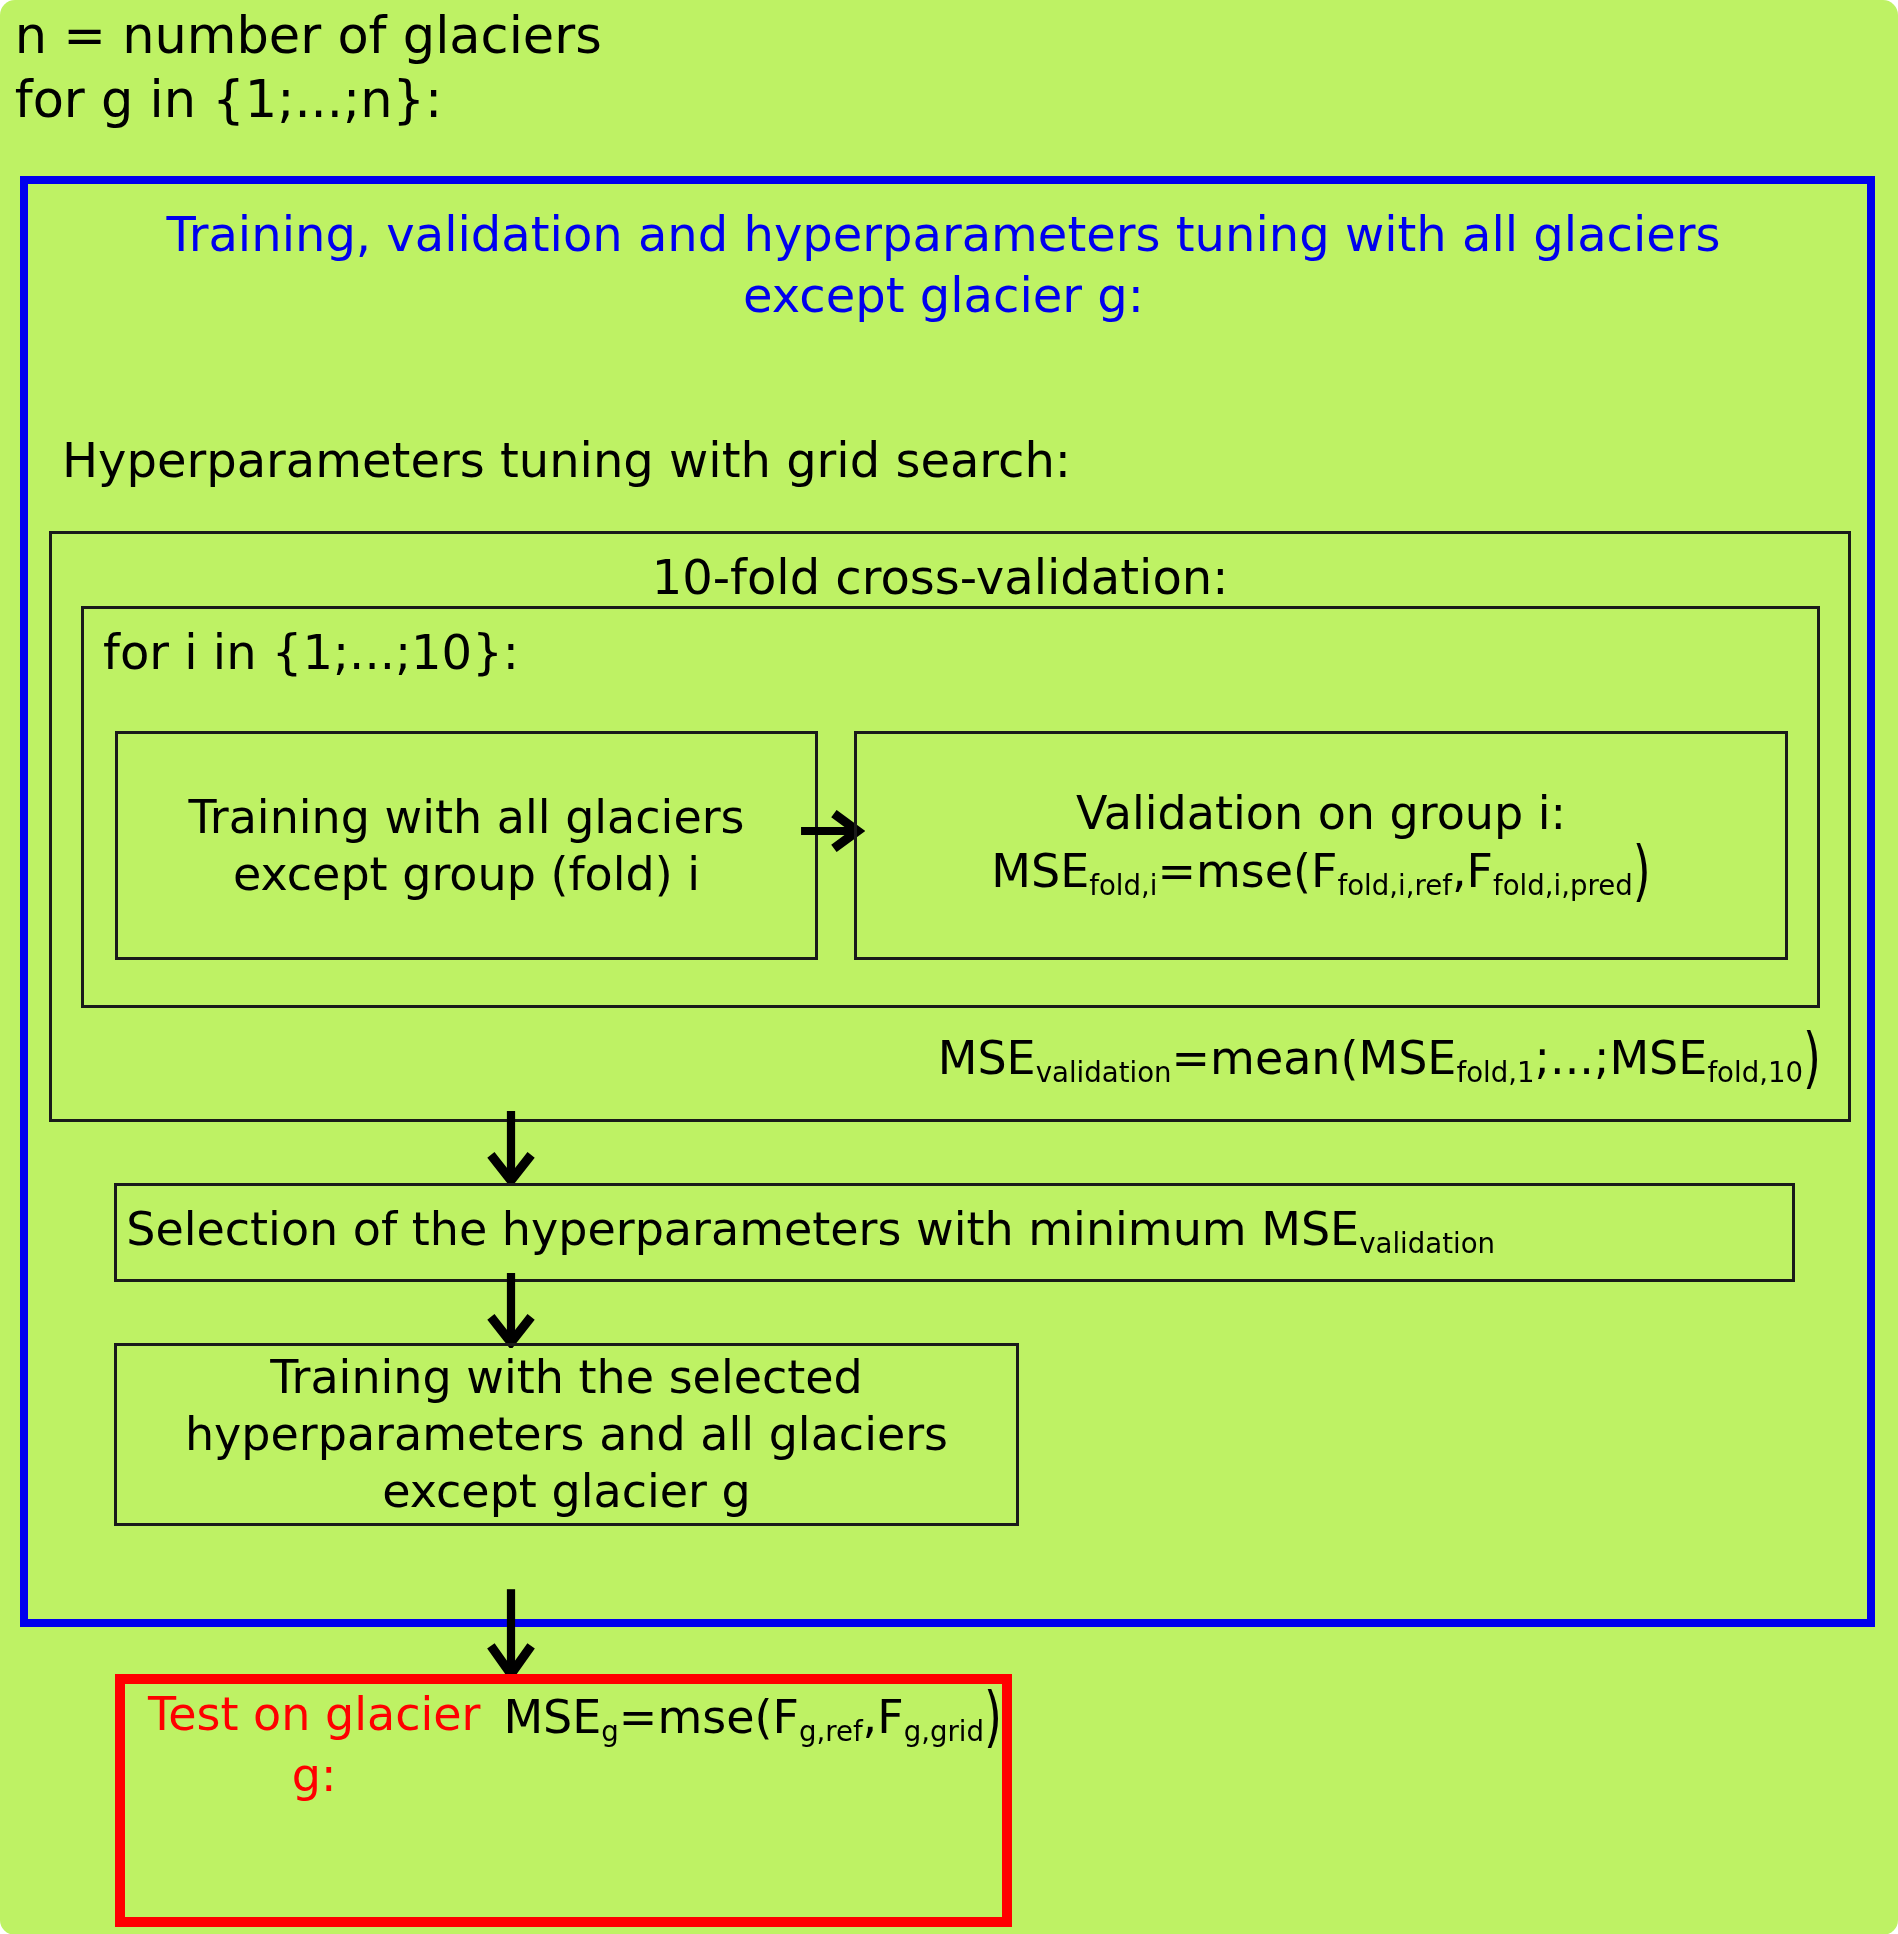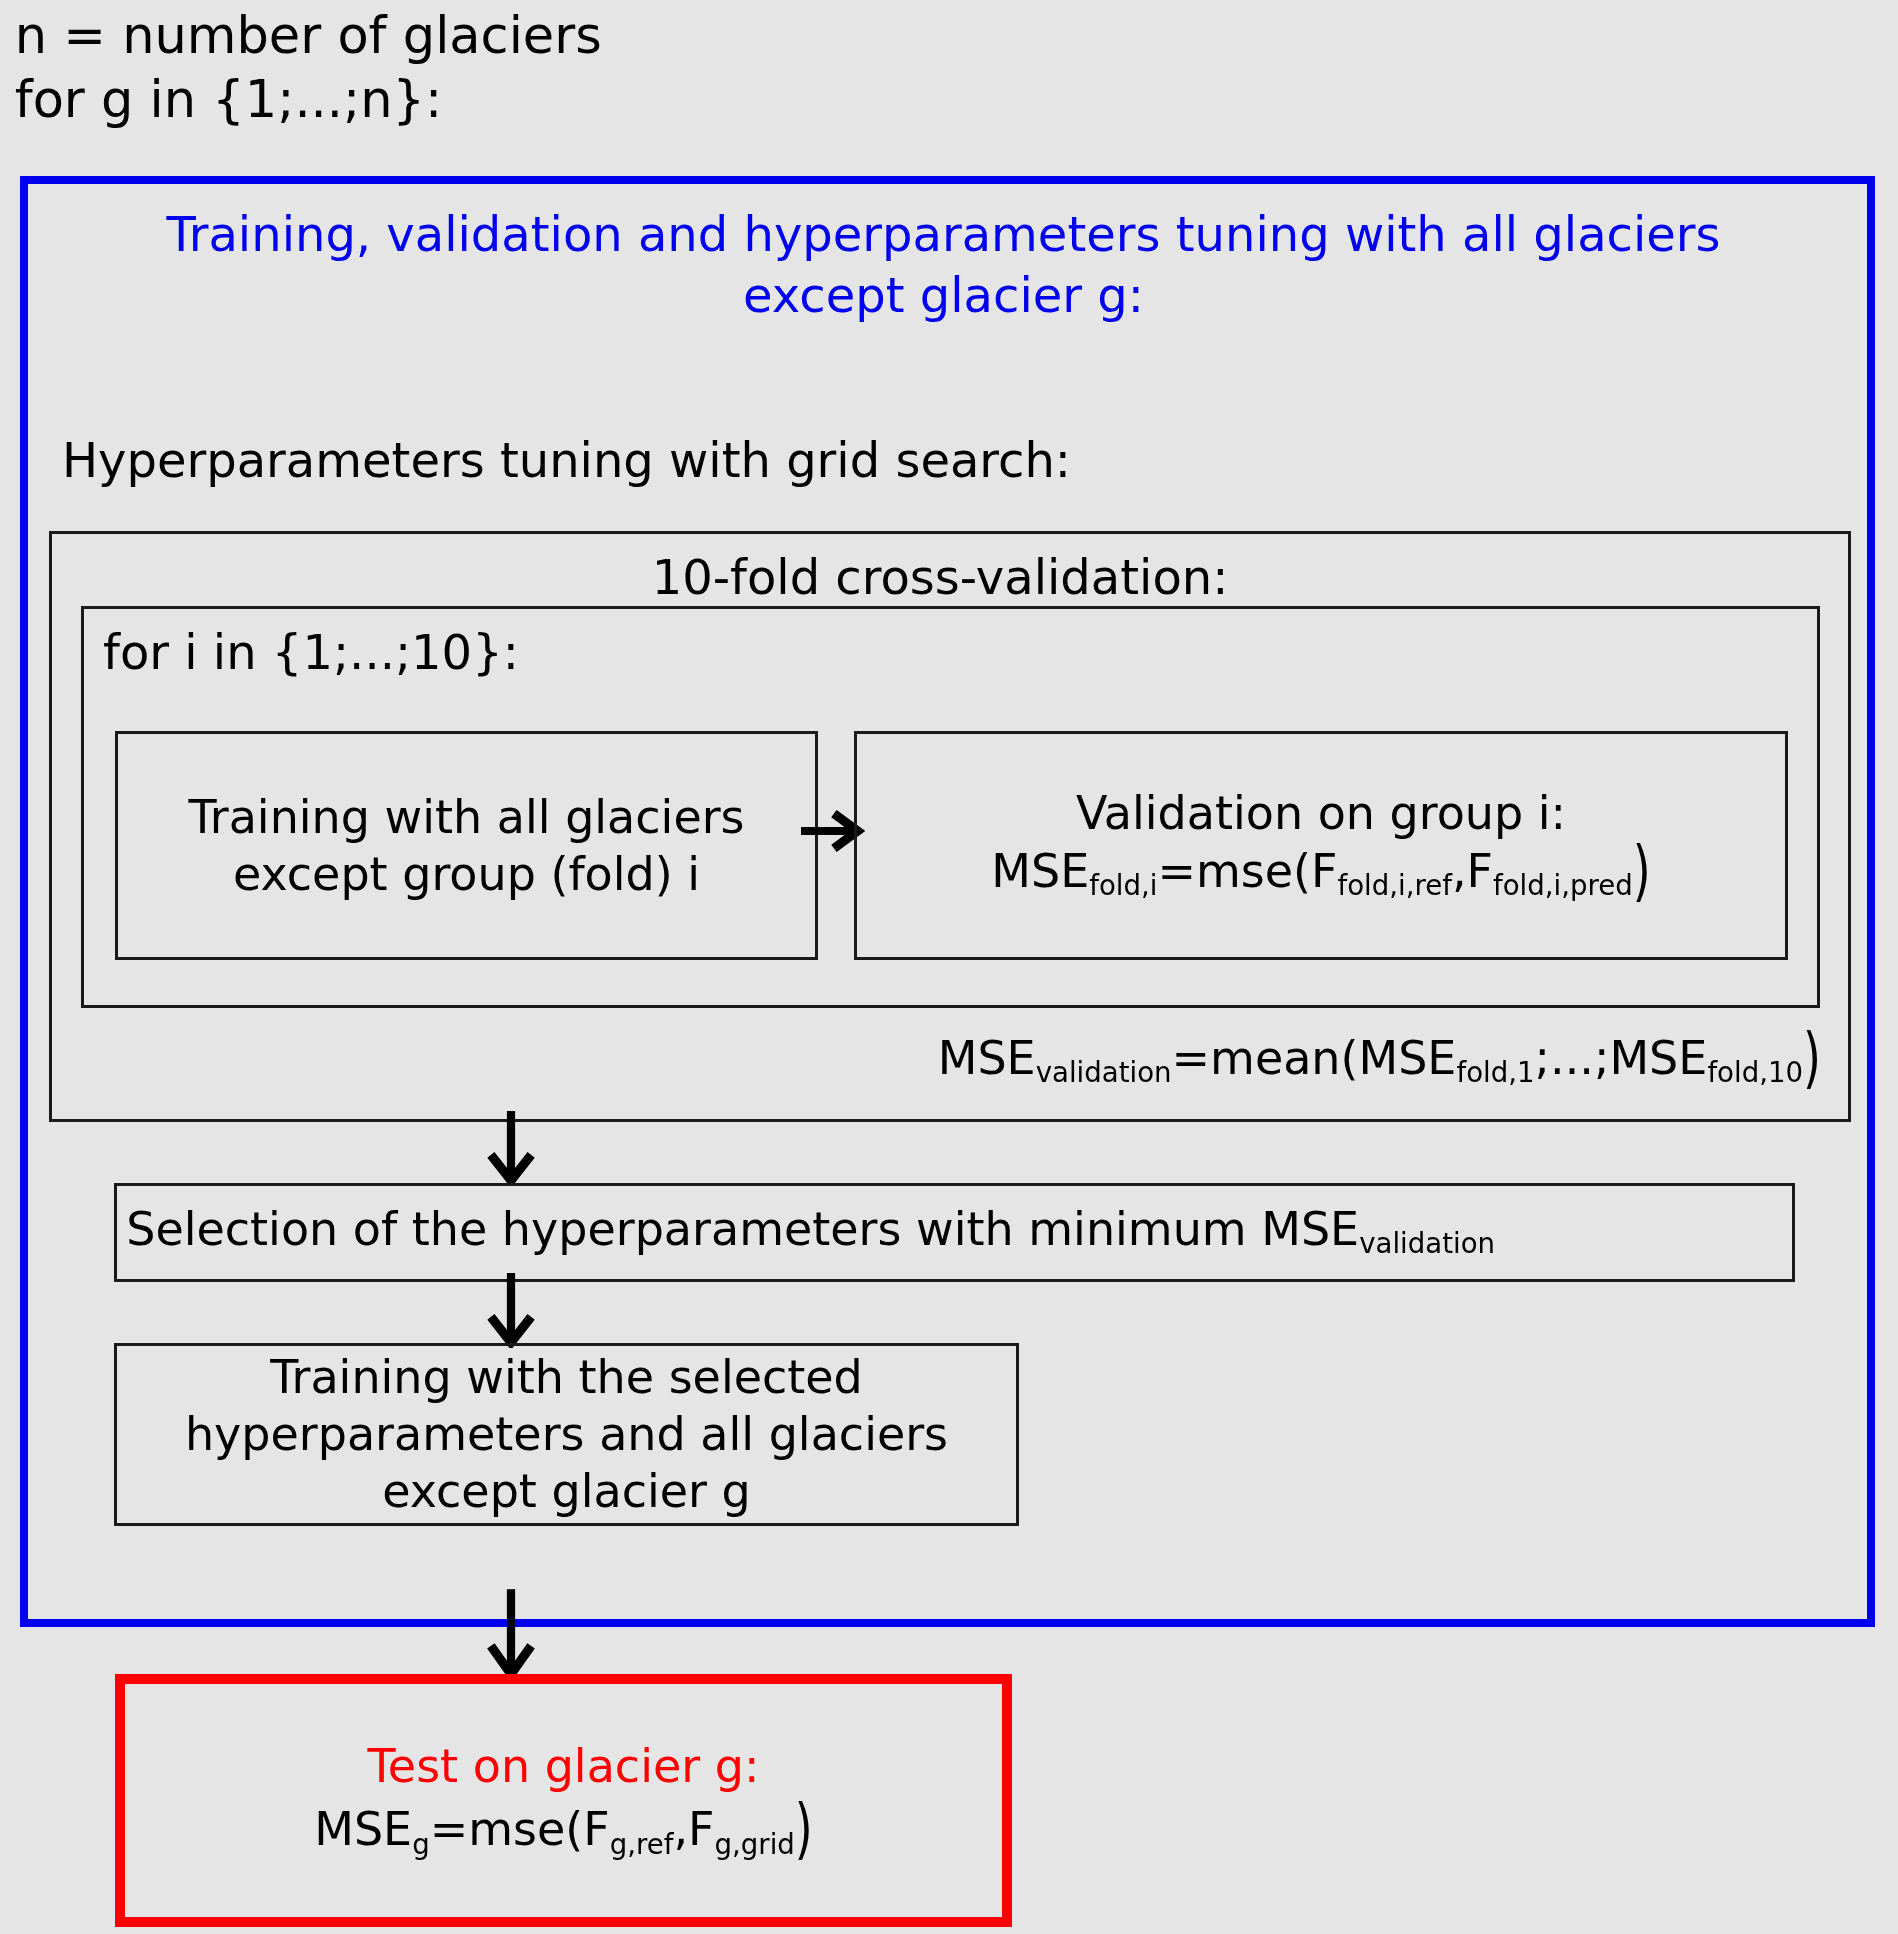--- a/index.html
+++ b/index.html
@@ -8,22 +8,23 @@
     background: #ffffff;
   }
   body {
     font-family: "DejaVu Sans", sans-serif;
     color: #000000;
   }
   #canvas {
     position: relative;
     width: 1898px;
     height: 1935px;
-    background: #e5e5e5;
+    background: #bef264;
     overflow: hidden;
+    border-radius: 15px;
   }
   .abs { position: absolute; }
 
   .hdr-line {
     font-size: 51px;
     line-height: 64px;
     white-space: nowrap;
     color: #000;
   }
   #header-left { left: 14.7px; top: 3.7px; }
@@ -175,22 +176,22 @@
   }
 
   #test-box {
     left: 115px;
     top: 1674px;
     width: 897px;
     height: 253px;
     border: 10px solid #ff0000;
     box-sizing: border-box;
     display: flex;
-    flex-direction: column;
-    align-items: center;
+    flex-direction: row;
+    align-items: flex-start;
     justify-content: center;
   }
   #test-title {
     color: #ff0000;
     font-size: 46px;
     line-height: 61px;
     text-align: center;
   }
   #test-formula {
     color: #000;

